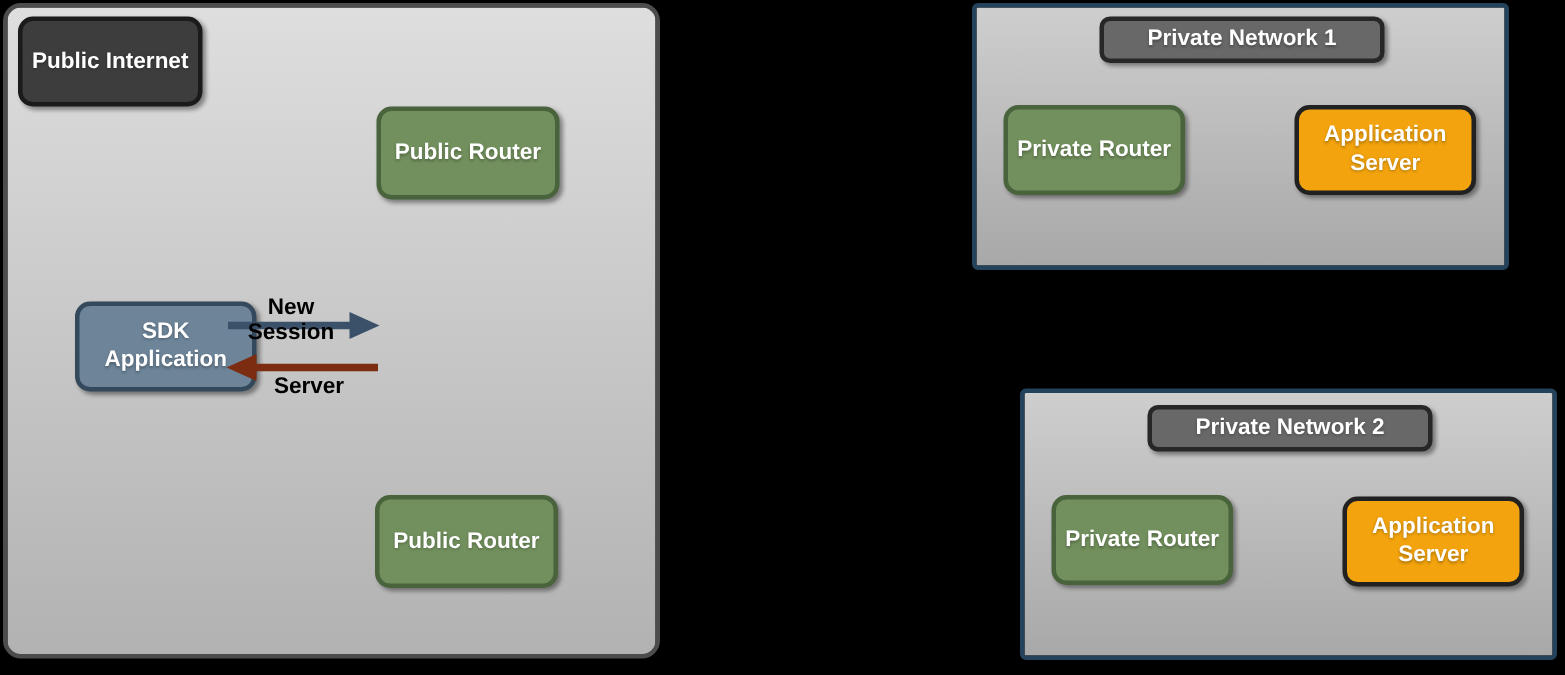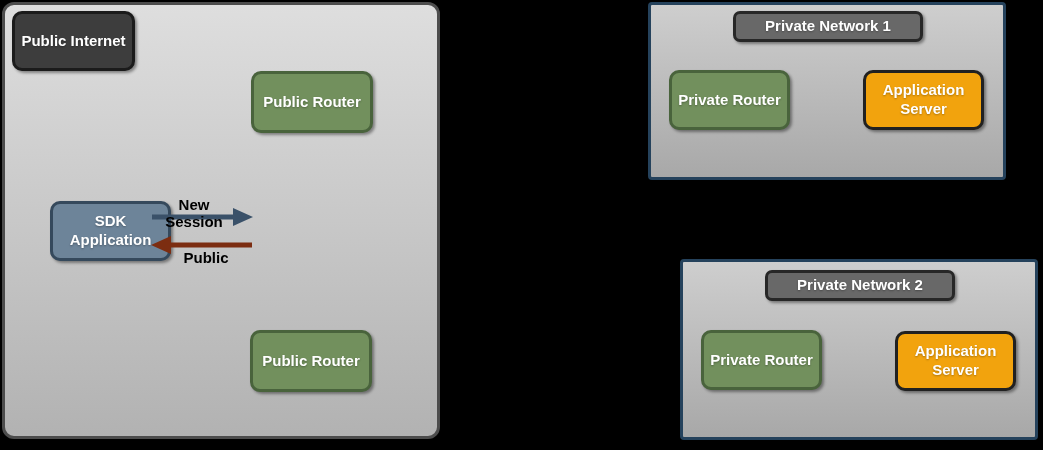--- a/index.html
+++ b/index.html
@@ -94,21 +94,21 @@
       <line class="blue-arrow-line" x1="152" y1="217" x2="234" y2="217"></line>
       <polygon class="blue-arrow-head" points="233,208 253,217 233,226"></polygon>
     </g>
     <g>
       <line class="red-arrow-line" x1="252" y1="245" x2="170" y2="245"></line>
       <polygon class="red-arrow-head" points="171,236 151,245 171,254"></polygon>
     </g>
   </svg>
 
   <div class="arrow-label nsl">New Session</div>
-  <div class="arrow-label sl">Public</div>
+  <div class="arrow-label sl">Server</div>
 
   <div class="network pn1">
     <div class="node title-node net-title">Private Network 1</div>
     <div class="node green npr">Private Router</div>
     <div class="node orange nas">Application Server</div>
   </div>
 
   <div class="network pn2">
     <div class="node title-node net-title">Private Network 2</div>
     <div class="node green npr">Private Router</div>

